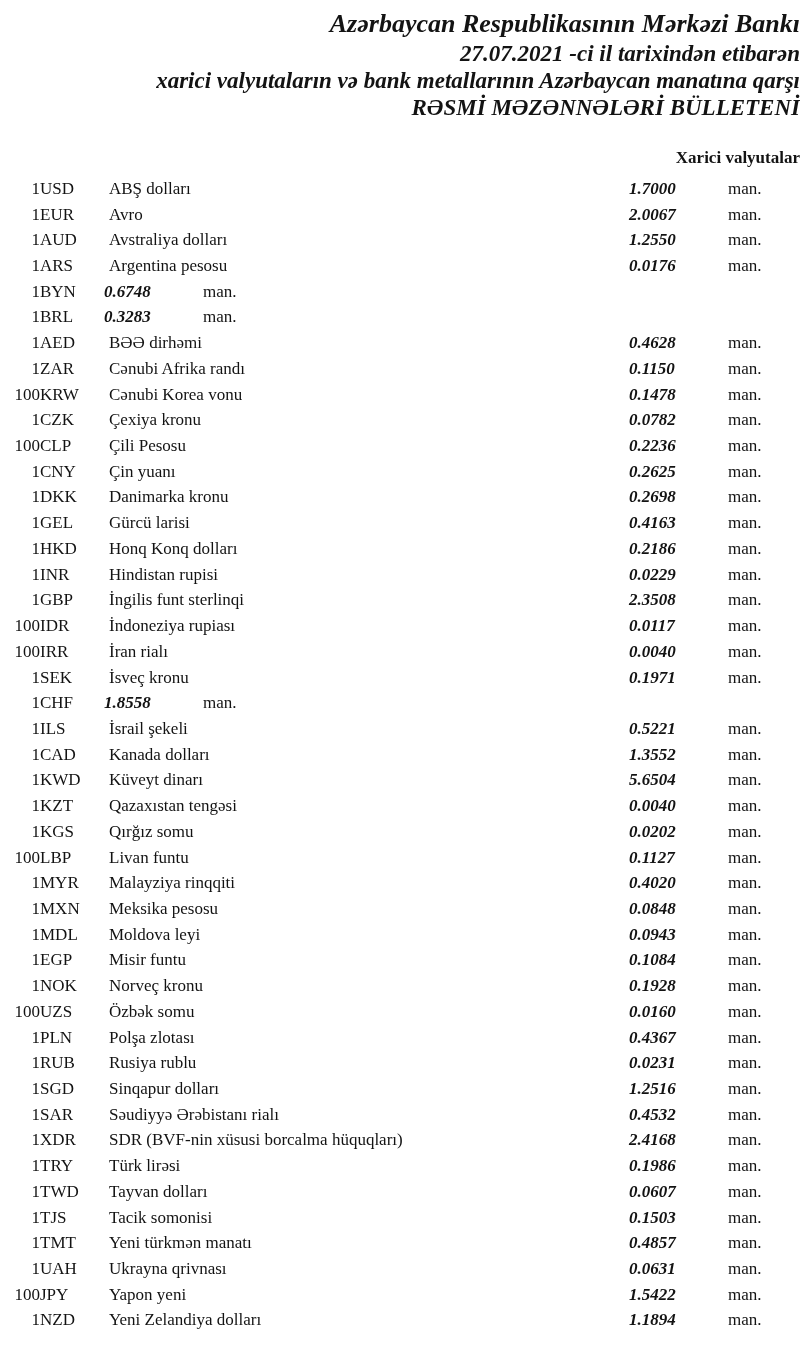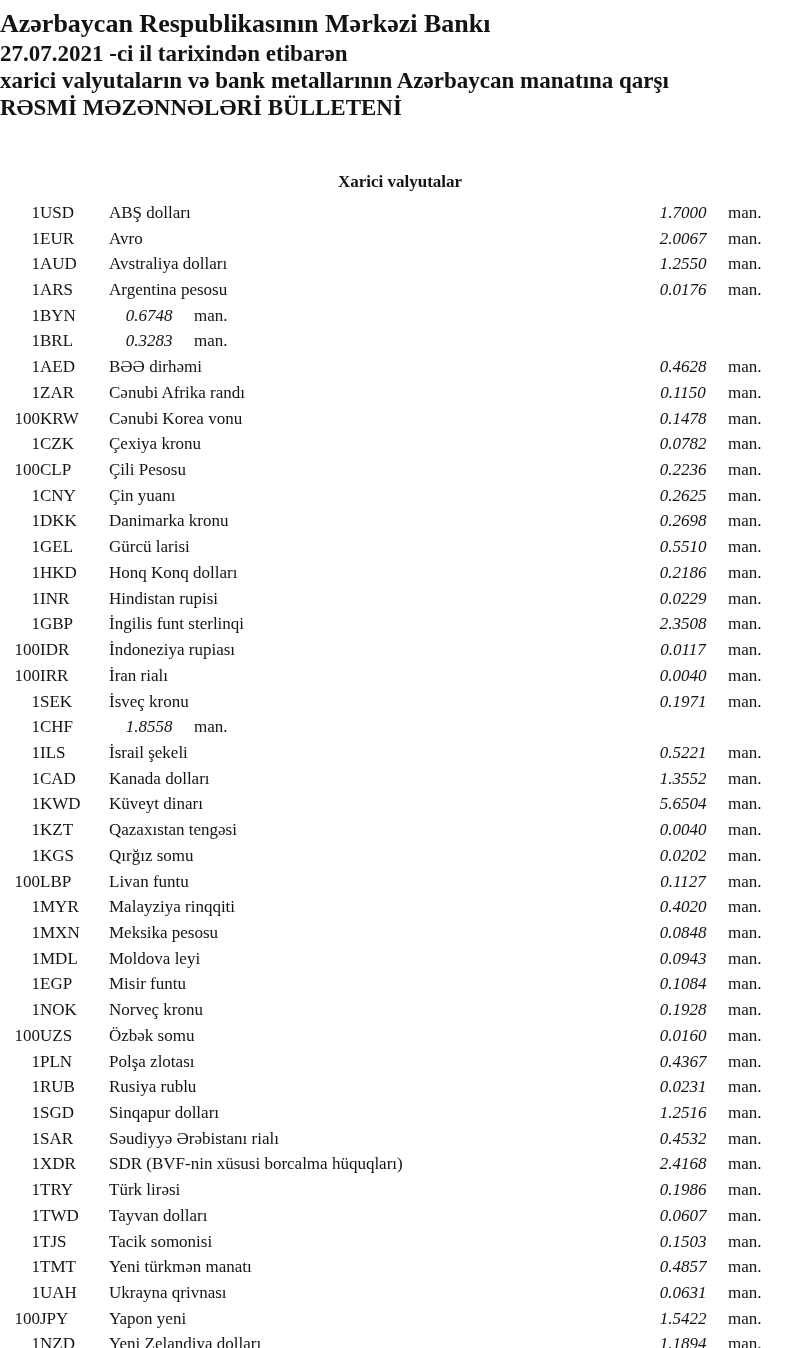--- a/index.html
+++ b/index.html
@@ -12,36 +12,37 @@
     height: 1348px;
     font-family: "Liberation Serif", serif;
     color: #131313;
     overflow: hidden;
   }
   .page {
     width: 800px;
     height: 1348px;
   }
   .doc-header {
-    text-align: left;
+    text-align: right;
+    font-style: italic;
   }
   .bank-name {
     margin: 8px 0 0 0;
     font-size: 26px;
     line-height: 32px;
     font-weight: bold;
   }
   .header-line {
     font-size: 23px;
     line-height: 27px;
     font-weight: bold;
   }
   .section-title {
-    margin-top: 48px;
-    text-align: center;
+    margin-top: 24px;
+    text-align: right;
     font-size: 17px;
     line-height: 26px;
     font-weight: bold;
   }
   .rates {
     margin-top: 5px;
   }
   .rate-row {
     display: flex;
     align-items: center;
@@ -63,28 +64,28 @@
   .col-name {
     flex: 1 1 auto;
     text-align: left;
     padding-left: 5px;
     white-space: nowrap;
     overflow: hidden;
   }
   .col-rate {
     width: 90px;
     flex: 0 0 auto;
-    text-align: center;
-    font-weight: normal;
+    text-align: left;
+    font-weight: bold;
     font-style: italic;
   }
   .col-unit {
     width: 60px;
     flex: 0 0 auto;
-    margin-left: 0;
+    margin-left: 9px;
     text-align: left;
   }
 </style>
 </head>
 <body>
 
 <div class="page">
 
   <div class="doc-header">
     <div class="bank-name">Azərbaycan Respublikasının Mərkəzi Bankı</div>
@@ -195,21 +196,21 @@
       <span class="col-code">DKK</span>
       <span class="col-name">Danimarka kronu</span>
       <span class="col-rate">0.2698</span>
       <span class="col-unit">man.</span>
     </div>
 
     <div class="rate-row">
       <span class="col-qty">1</span>
       <span class="col-code">GEL</span>
       <span class="col-name">Gürcü larisi</span>
-      <span class="col-rate">0.5510</span>
+      <span class="col-rate">0.4163</span>
       <span class="col-unit">man.</span>
     </div>
 
     <div class="rate-row">
       <span class="col-qty">1</span>
       <span class="col-code">HKD</span>
       <span class="col-name">Honq Konq dolları</span>
       <span class="col-rate">0.2186</span>
       <span class="col-unit">man.</span>
     </div>

